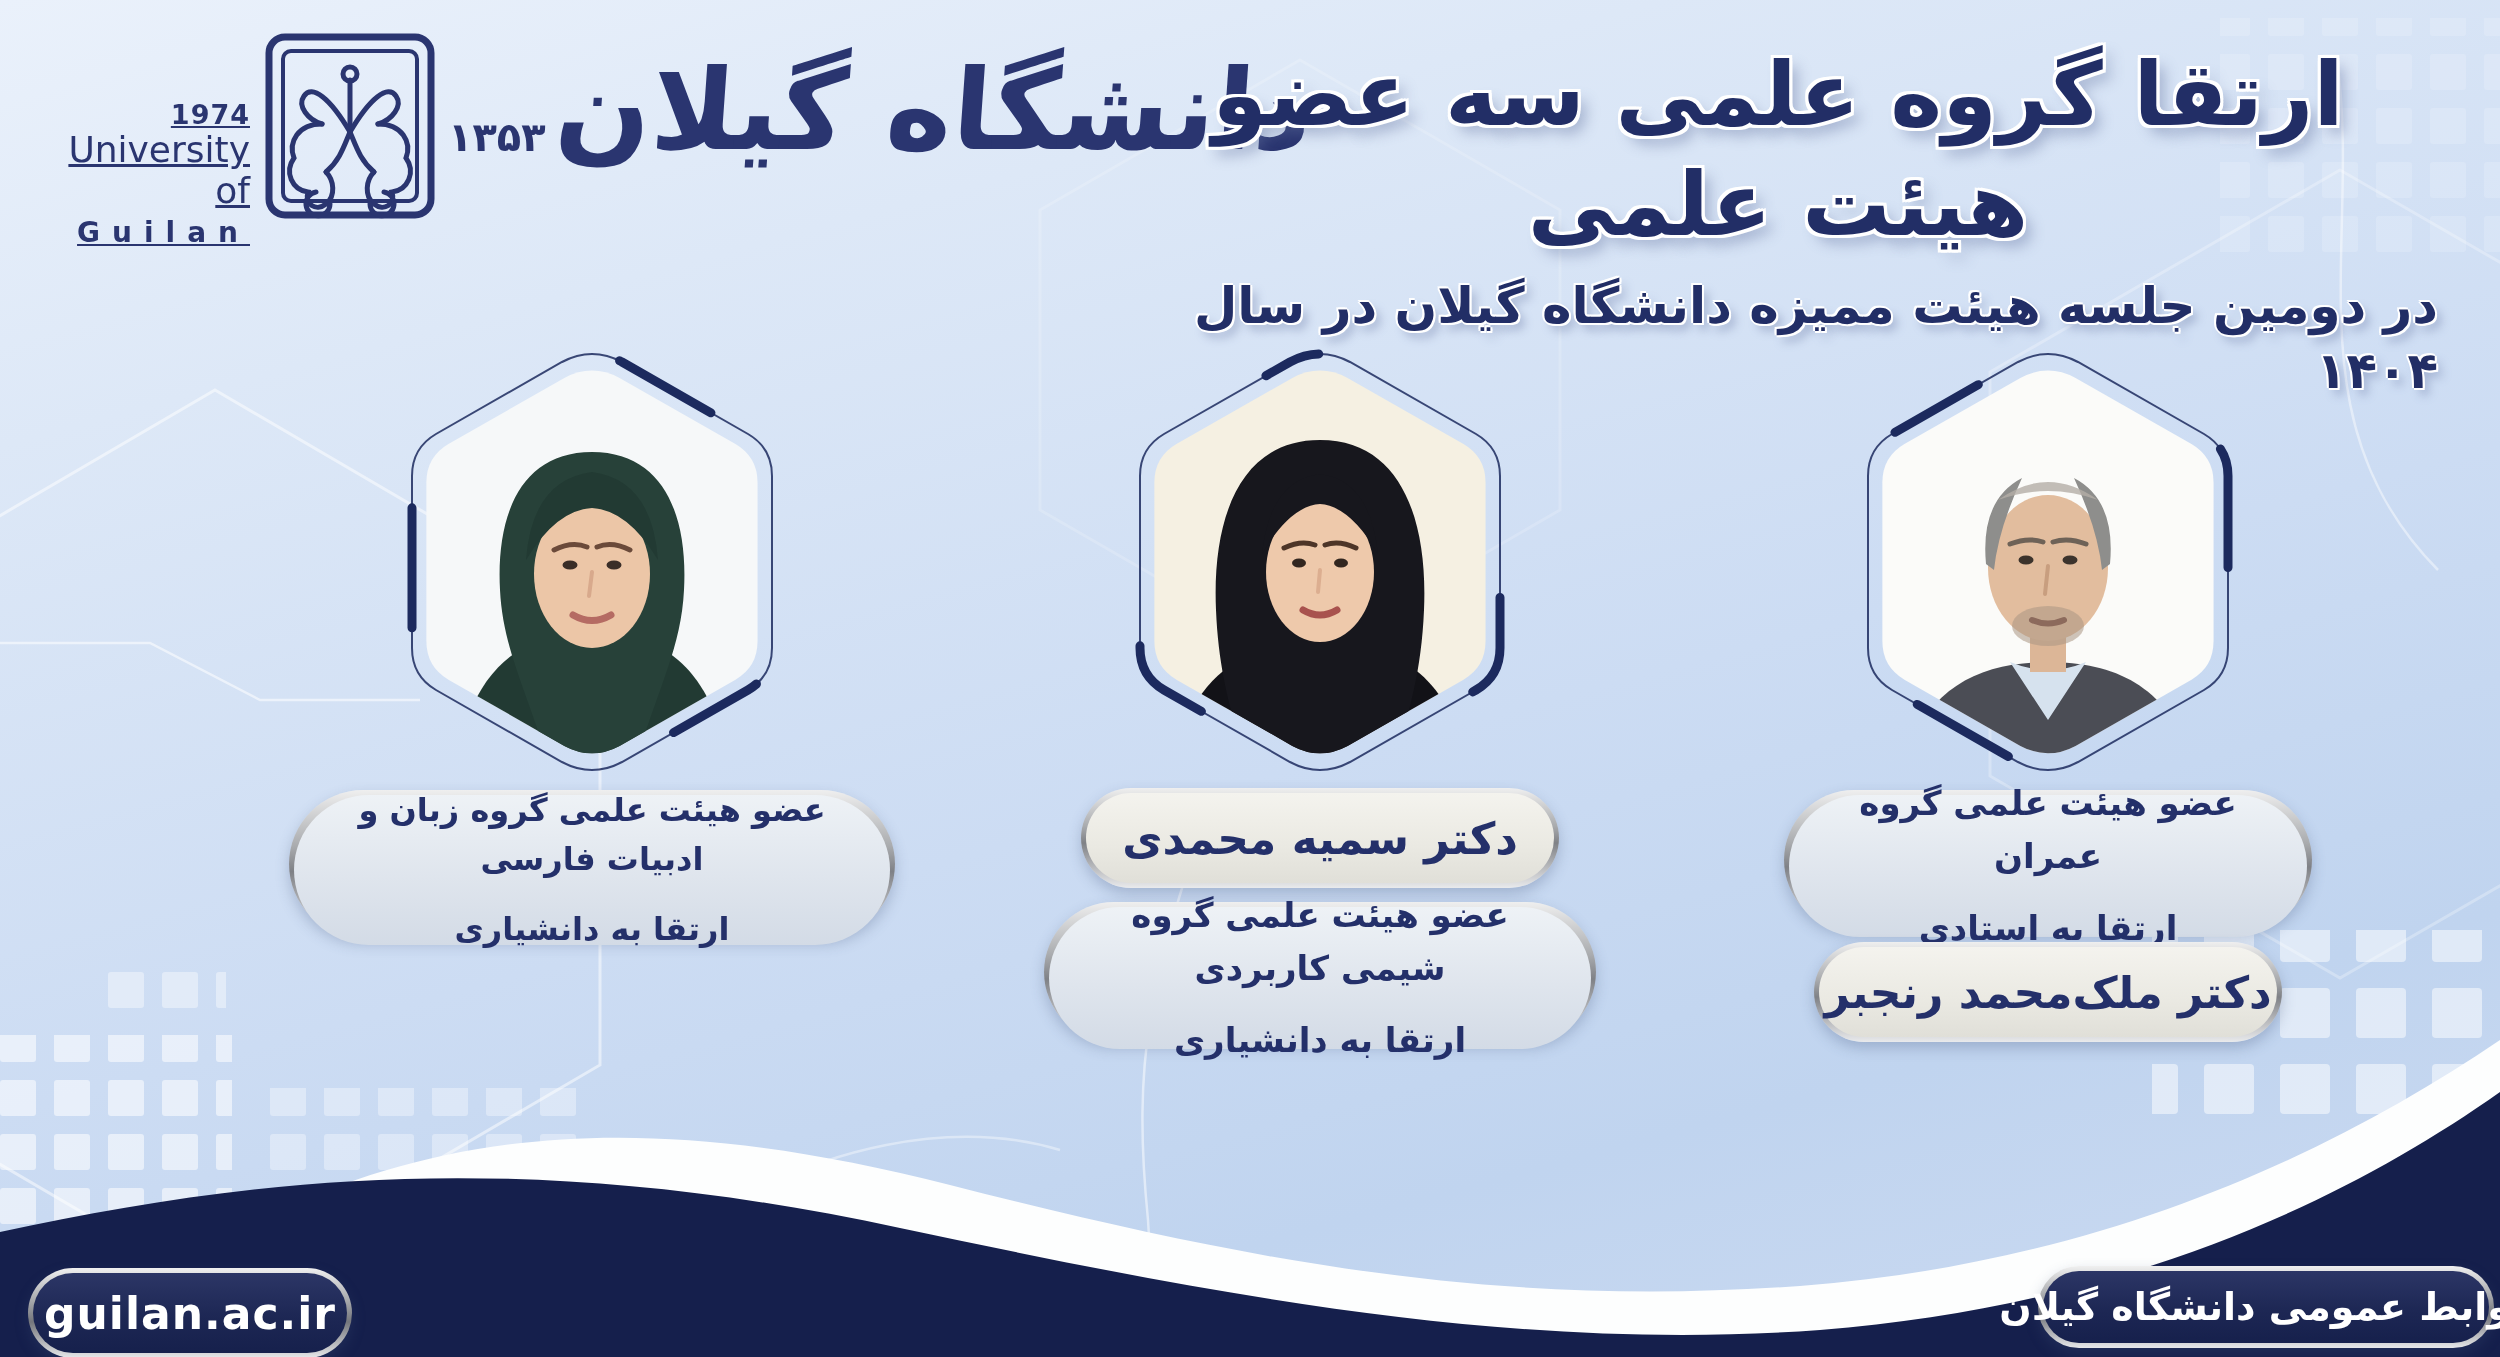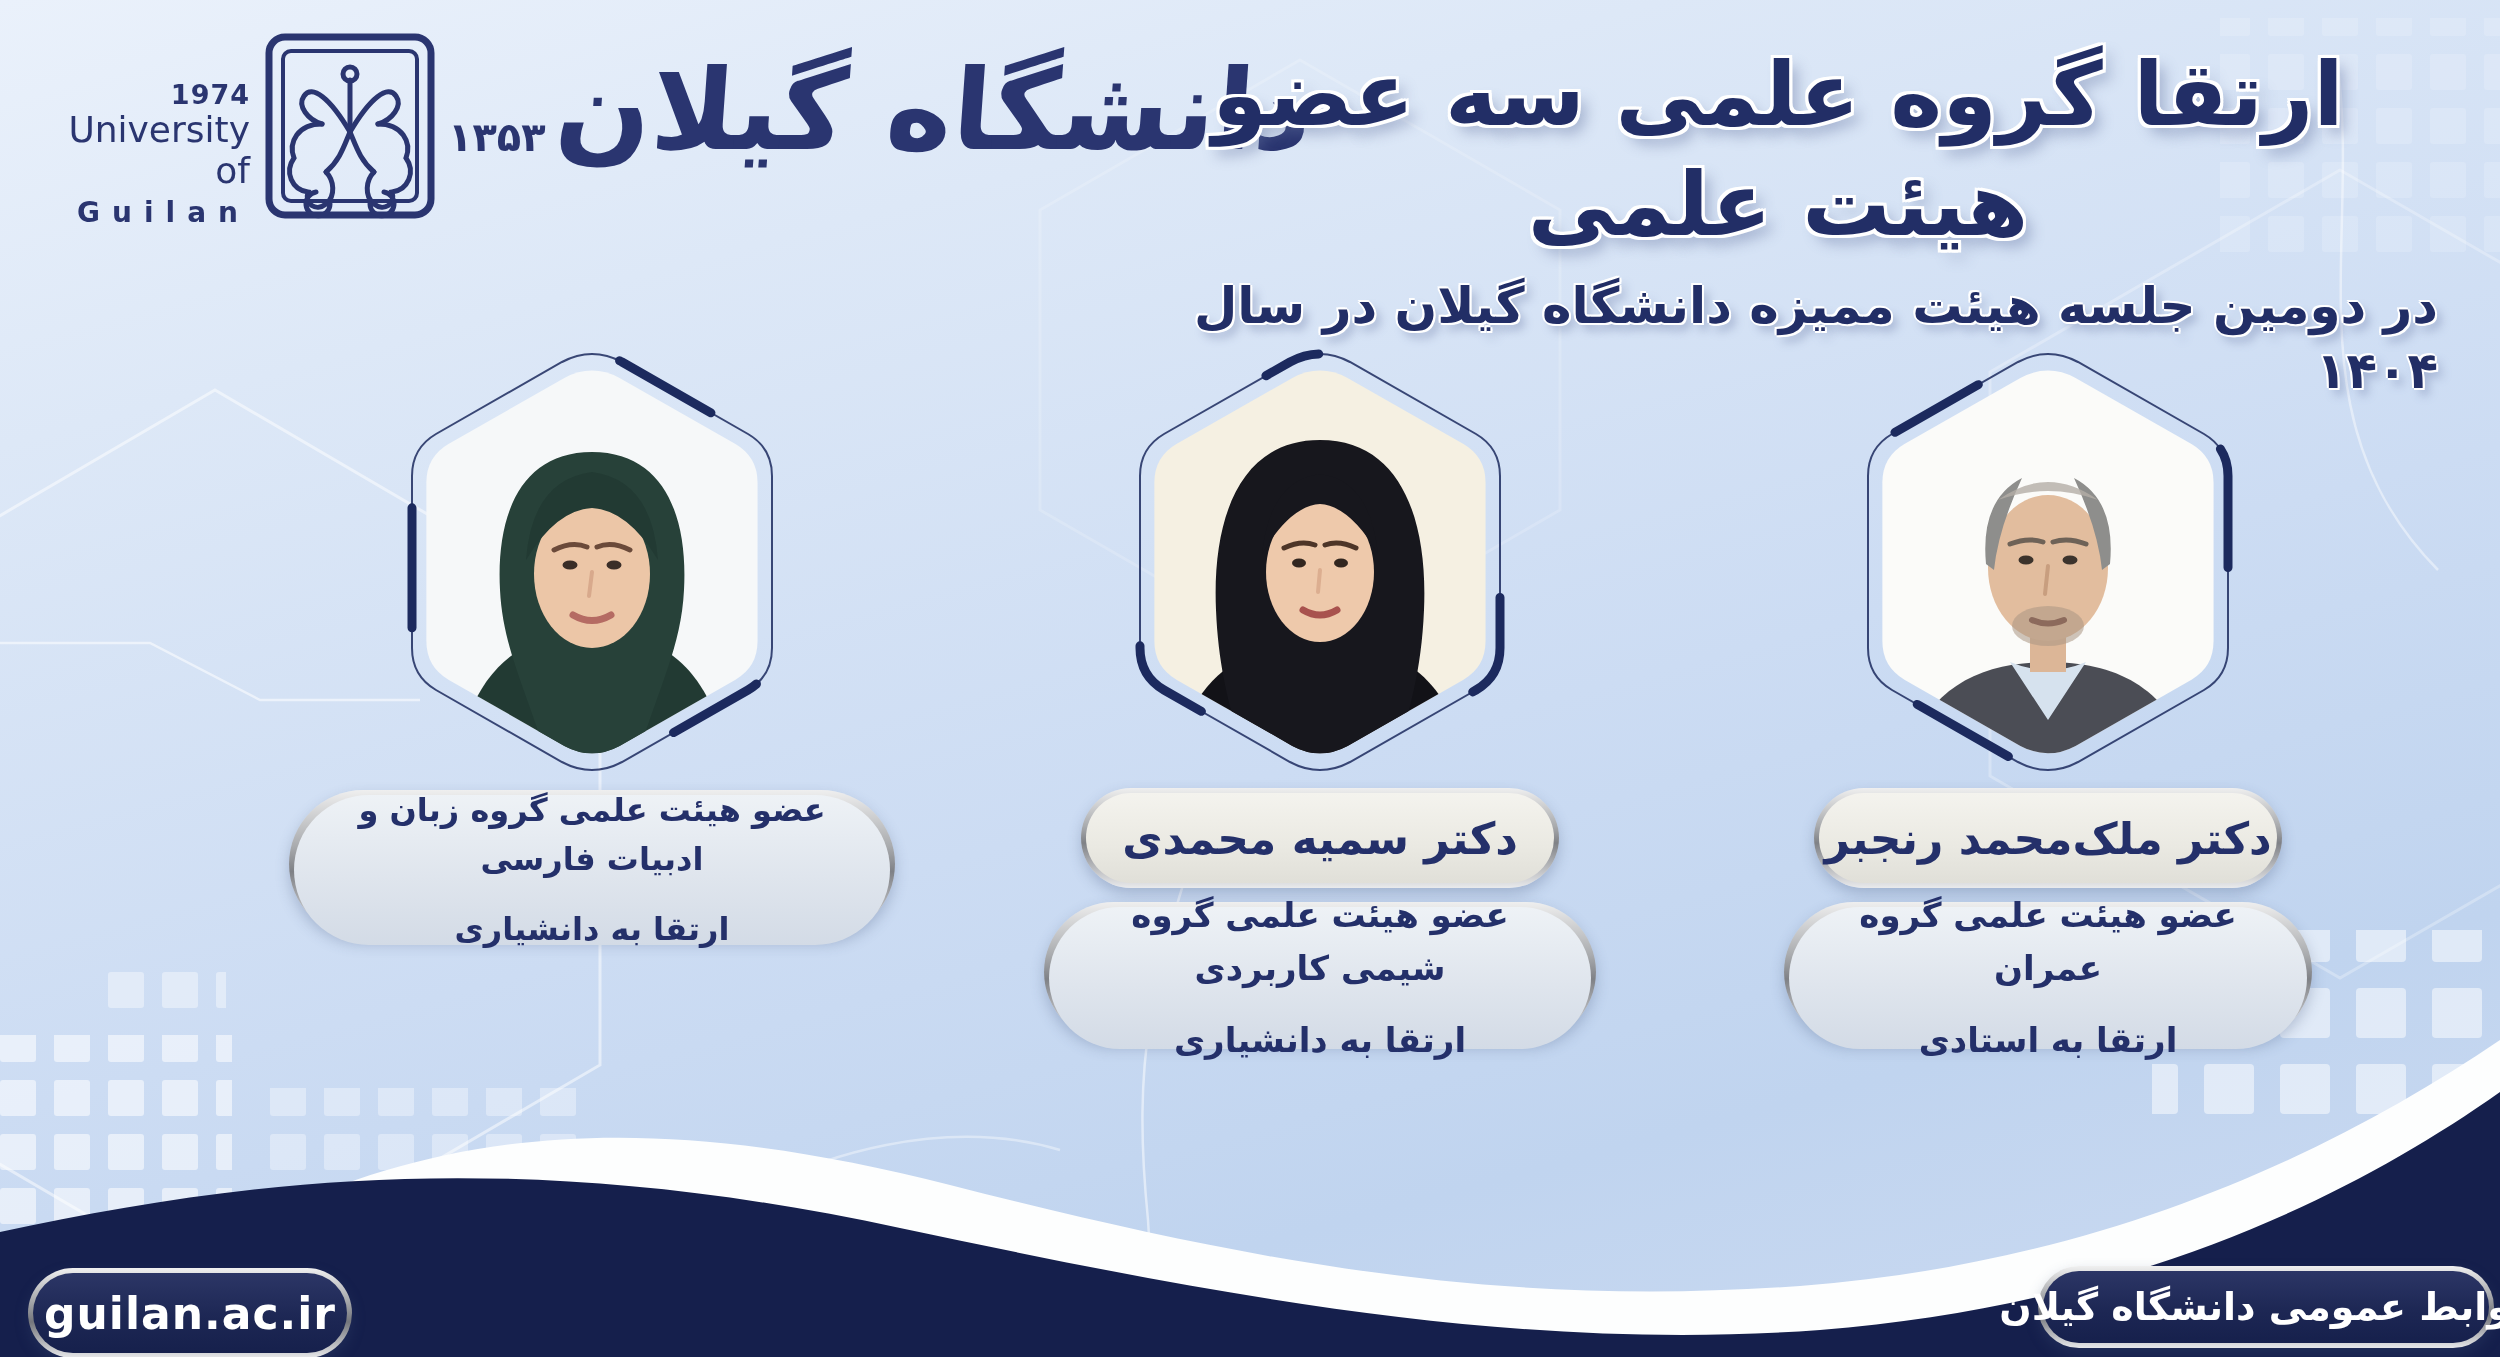--- a/index.html
+++ b/index.html
@@ -5,21 +5,21 @@
   html,body{margin:0;padding:0;background:#9fb6d6;}
   .poster{
     position:relative; width:2500px; height:1357px; overflow:hidden;
     font-family:"DejaVu Sans", sans-serif;
     background:linear-gradient(165deg,#eaf1fb 0%,#dde8f7 22%,#ccdcf3 55%,#c0d4ef 78%,#cbdaf1 100%);
   }
   .decor{position:absolute;left:0;top:0;width:2500px;height:1357px;}
 
   
   .logo{position:absolute;left:38px;top:22px;display:flex;align-items:flex-start;color:#2a3570;}
-  .logo-en{margin-top:58px;text-align:right;width:212px;line-height:1.12;}
+  .logo-en{margin-top:78px;text-align:right;width:212px;line-height:1.12;text-decoration:underline;}
   .logo-year{font-size:27px;font-weight:bold;letter-spacing:1px;}
   .logo-l1{font-size:36px;}
   .logo-l2{font-size:28px;font-weight:bold;letter-spacing:12px;margin-top:6px;}
   .emblem{margin:10px 10px 0 14px;}
   .logo-fa-year{font-size:40px;font-weight:bold;margin-top:92px;margin-left:2px;}
   .logo-fa-name{font-size:112px;font-weight:bold;margin-left:10px;margin-top:16px;line-height:1.3;transform:skewX(-4deg);}
 
   
   .titles{position:absolute;top:40px;right:62px;width:1320px;text-align:center;color:#222e66;}
   .title-main{
@@ -235,29 +235,29 @@
         <ellipse cx="210" cy="212" rx="7.5" ry="4.5" fill="#3c332c"></ellipse>
         <path d="M188,218 L185,246" stroke="#c89e7f" stroke-width="4" fill="none" stroke-linecap="round"></path>
         <ellipse cx="188" cy="278" rx="36" ry="20" fill="#a99584" opacity="0.55"></ellipse>
         <path d="M172,272 Q188,279 204,272" stroke="#8c6a5c" stroke-width="6" fill="none" stroke-linecap="round"></path>
       </g>
       <g fill="none" stroke="#1c2a5e">
         <path d="M158,14 Q188,-2 218,14 L344,86 Q368,100 368,128 L368,300 Q368,328 344,342 L218,414 Q188,430 158,414 L32,342 Q8,328 8,300 L8,128 Q8,100 32,86 Z" stroke-width="2" stroke-opacity="0.85"></path>
         <path d="M158,14 Q188,-2 218,14 L344,86 Q368,100 368,128 L368,300 Q368,328 344,342 L218,414 Q188,430 158,414 L32,342 Q8,328 8,300 L8,128 Q8,100 32,86 Z" stroke-width="9" stroke-linecap="round" stroke-dasharray="105 306 96 338 120 350" stroke-dashoffset="-700"></path>
       </g>
     </svg>
-    <div class="pill name-pill">
-      <div class="pill-inner name-inner" dir="rtl">دکتر ملک‌محمد رنجبر</div>
-    </div>
     <div class="pill role-pill">
       <div class="pill-inner role-inner" dir="rtl">
         <div>عضو هیئت علمی گروه عمران</div>
         <div>ارتقا به استادی</div>
       </div>
     </div>
+    <div class="pill name-pill">
+      <div class="pill-inner name-inner" dir="rtl">دکتر ملک‌محمد رنجبر</div>
+    </div>
   </div>
 
   <div class="pill site-pill">
     <div class="pill-inner site-inner">guilan.ac.ir</div>
   </div>
   <div class="pill credit-pill">
     <div class="pill-inner credit-inner" dir="rtl">روابط عمومی دانشگاه گیلان</div>
   </div>
 
 </div>

